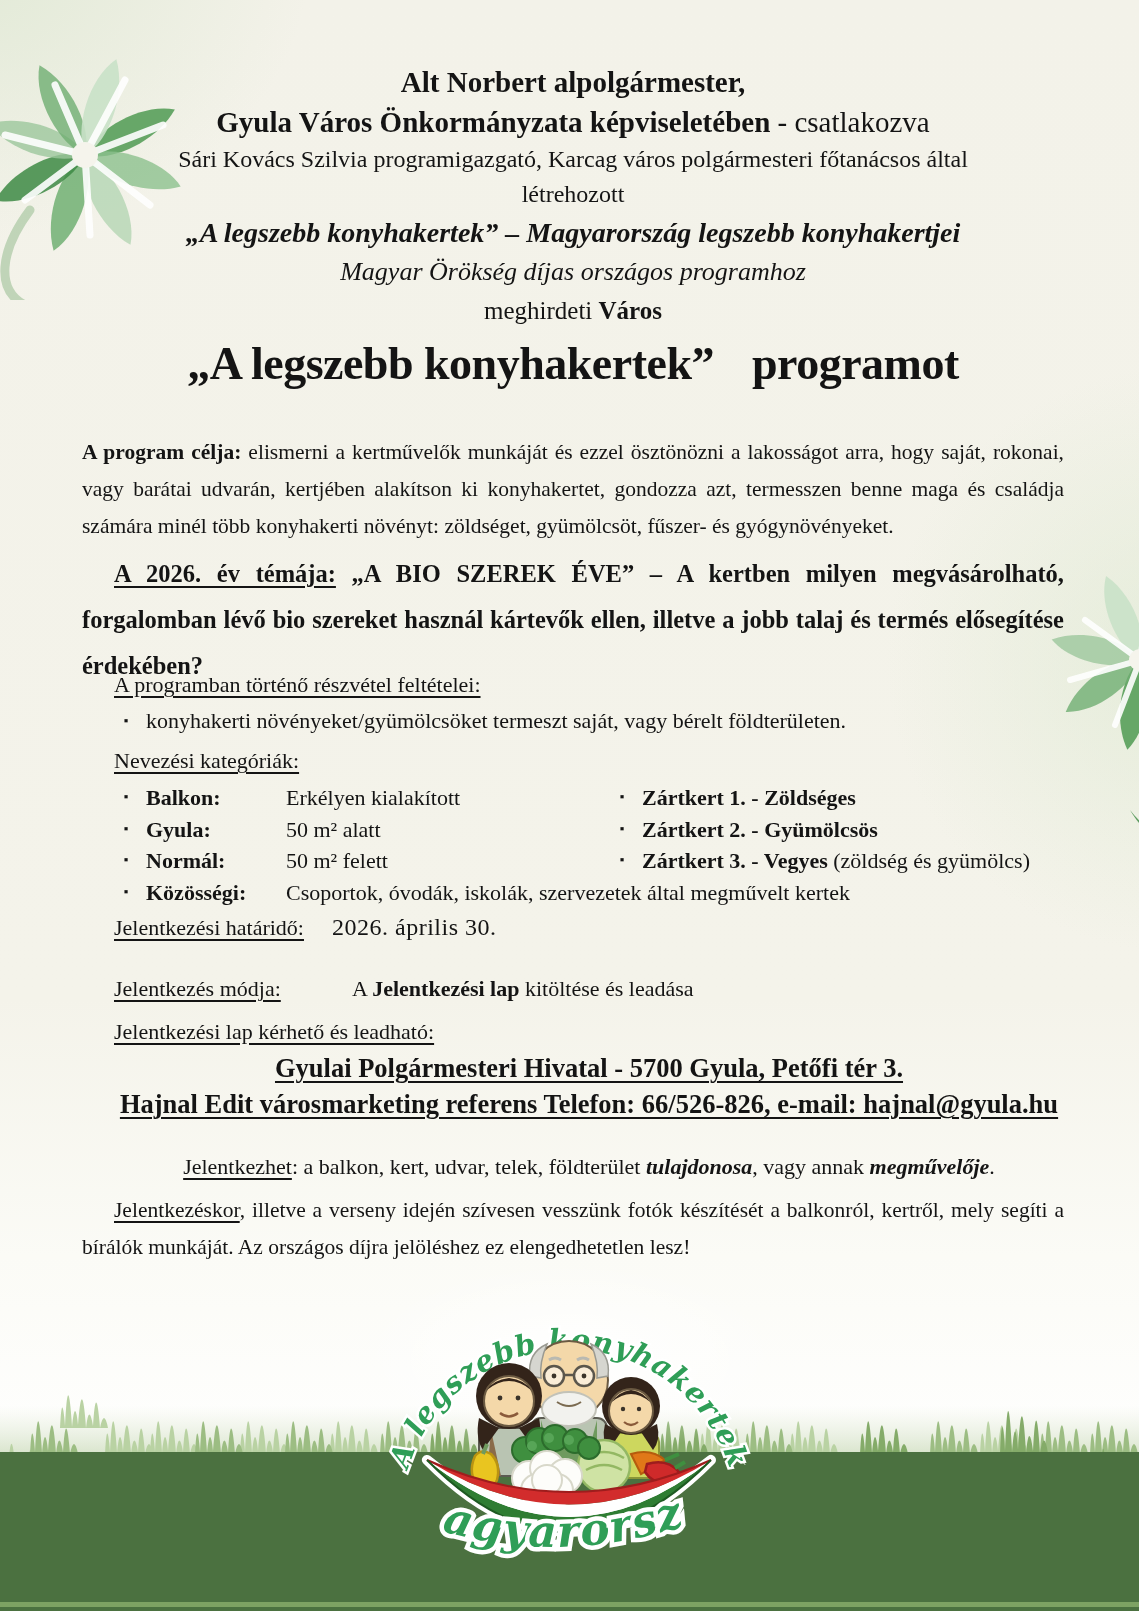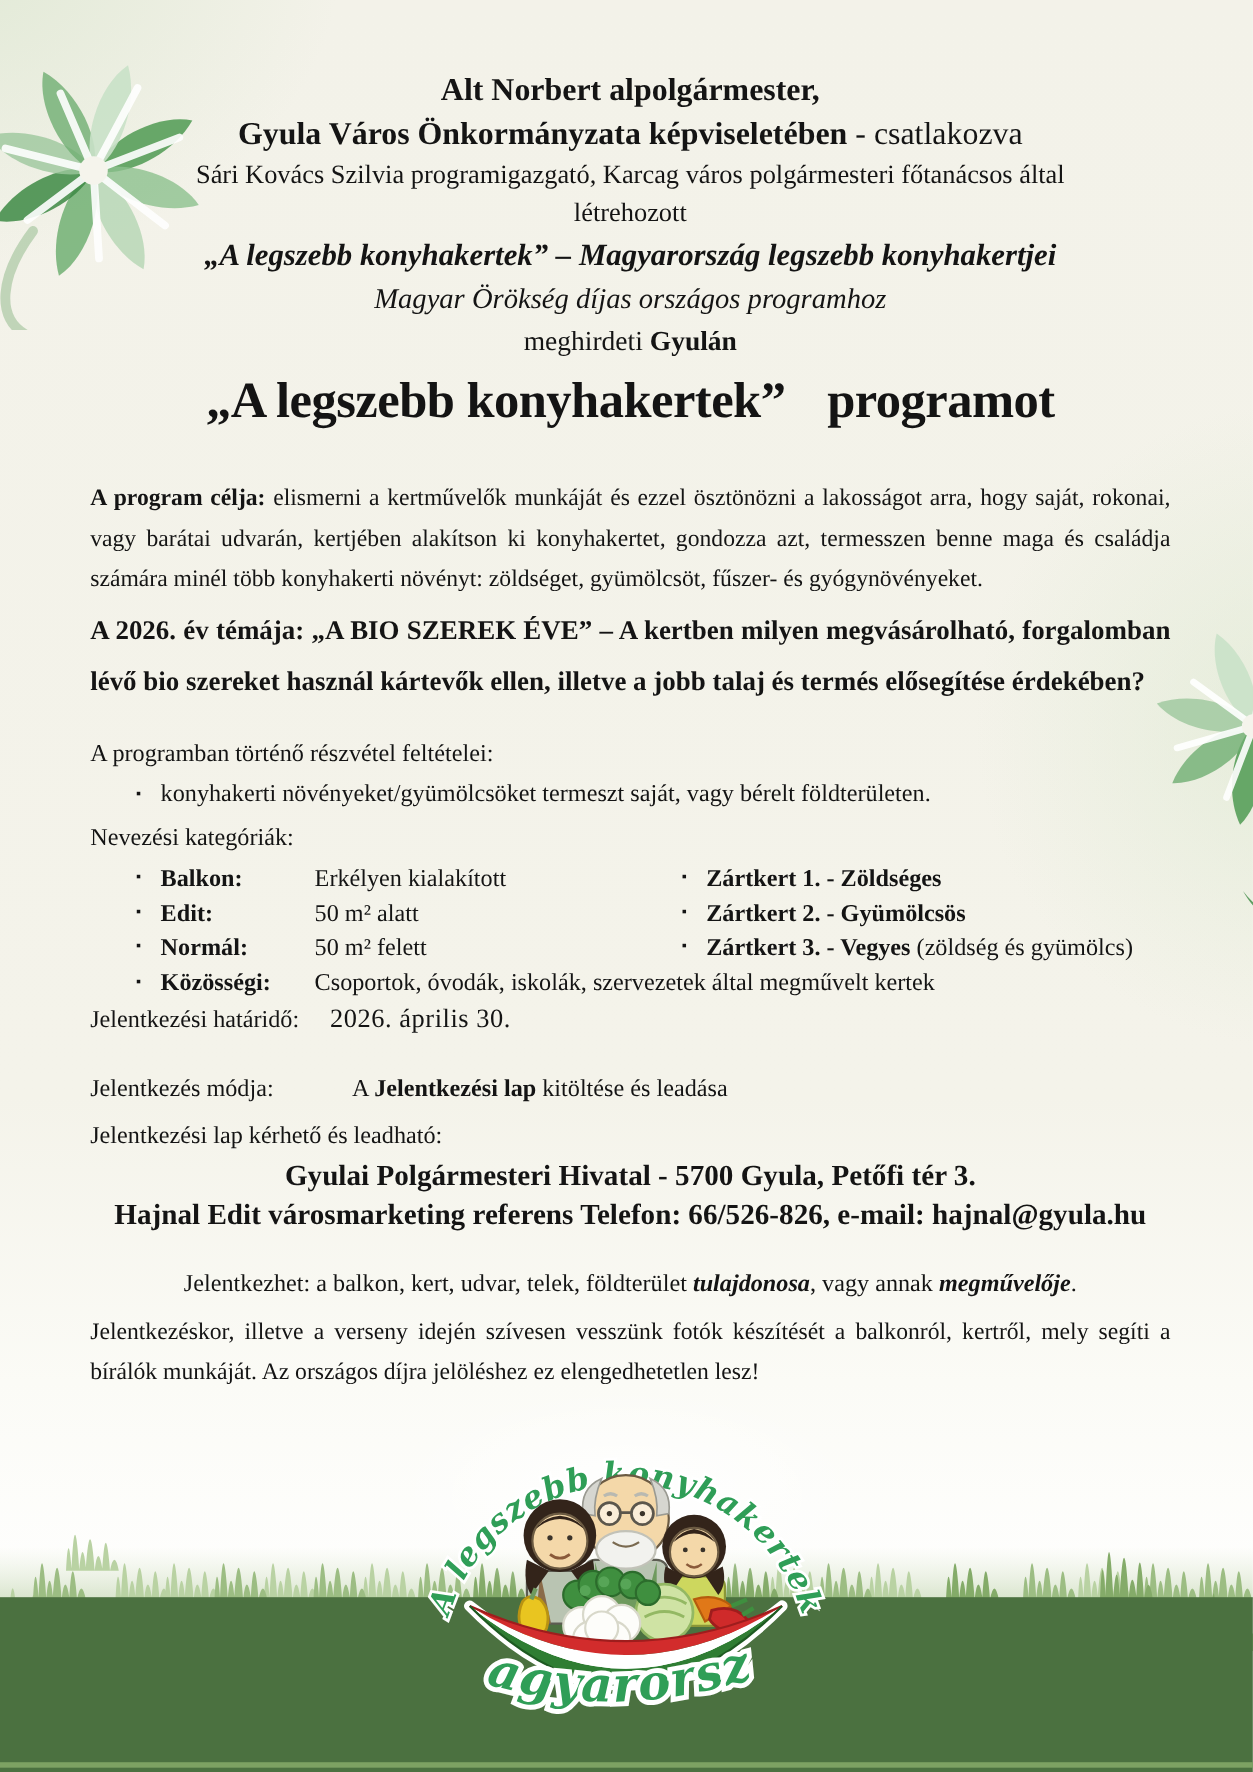--- a/index.html
+++ b/index.html
@@ -10,21 +10,21 @@
     background:
       radial-gradient(ellipse 500px 400px at -40px -40px, rgba(210,226,198,.55), rgba(210,226,198,0) 70%),
       radial-gradient(ellipse 420px 420px at 1180px 660px, rgba(214,230,202,.5), rgba(214,230,202,0) 70%),
       linear-gradient(180deg, #f3f2e9 0%, #f4f3ea 62%, #fbfbf6 78%, #ffffff 92%);
   }
   .deco { position:absolute; pointer-events:none; }
   .content { position:absolute; left:82px; width:982px; }
   .center { text-align:center; }
   .justify { text-align:justify; }
   b, .b { font-weight:bold; }
-  .u { text-underline-offset:4px; text-decoration-thickness:2px; }
+  .u { text-decoration:underline; text-underline-offset:4px; text-decoration-thickness:2px;margin-left:32px; }
   .header-line1 { font-size:29px; font-weight:bold; line-height:40px;text-align:center; }
   .header-line2 { font-size:29px; line-height:40px; }
   .header-line3 { font-size:24px; line-height:35px; }
   .header-line5 { font-size:28px; font-weight:bold; font-style:italic; line-height:41px; }
   .header-line6 { font-size:26px; font-style:italic; line-height:38px; }
   .header-line7 { font-size:25px; line-height:39px; }
   .big-title { font-size:46px; font-weight:bold; line-height:56px; margin-top:6px; letter-spacing:-.5px; }
   .big-title .gap { display:inline-block; width:38px; }
   .body-par { font-size:21.5px; line-height:37px; }
   .theme-par { font-size:24.5px; font-weight:bold; line-height:46px; }
@@ -101,21 +101,21 @@
     </g>
   </svg>
 
   <div class="content center" style="top:62px;">
     <div class="header-line1"><span>Alt Norbert alpolgármester,</span></div>
     <div class="header-line2"><b>Gyula Város Önkormányzata képviseletében</b><span> - csatlakozva</span></div>
     <div class="header-line3"><span>Sári Kovács Szilvia programigazgató, Karcag város polgármesteri főtanácsos által</span></div>
     <div class="header-line3"><span>létrehozott</span></div>
     <div class="header-line5"><span>„A legszebb konyhakertek” – Magyarország legszebb konyhakertjei</span></div>
     <div class="header-line6"><span>Magyar Örökség díjas országos programhoz</span></div>
-    <div class="header-line7"><span>meghirdeti </span><b>Gyulán</b></div>
+    <div class="header-line7"><span>meghirdeti </span><b>Város</b></div>
     <div class="big-title"><span>„A legszebb konyhakertek”</span><span class="gap"></span><span>programot</span></div>
   </div>
 
   <div class="content justify body-par" style="top:434px;">
     <b>A program célja:</b><span> elismerni a kertművelők munkáját és ezzel ösztönözni a lakosságot arra, hogy saját, rokonai, vagy barátai udvarán, kertjében alakítson ki konyhakertet, gondozza azt, termesszen benne maga és családja számára minél több konyhakerti növényt: zöldséget, gyümölcsöt, fűszer- és gyógynövényeket.</span>
   </div>
 
   <div class="content justify theme-par" style="top:551px;">
     <span class="u">A 2026. év témája:</span><span> „A BIO SZEREK ÉVE” – A kertben milyen megvásárolható, forgalomban lévő bio szereket használ kártevők ellen, illetve a jobb talaj és termés elősegítése érdekében?</span>
   </div>
@@ -137,21 +137,21 @@
 
   <div class="cat-grid" style="top:782px; height:130px;">
     <div class="cat-col-left">
       <div class="cat-row" style="padding-left:24px;">
         <span class="bullet-glyph">▪</span>
         <span class="cat-label">Balkon:</span>
         <span>Erkélyen kialakított</span>
       </div>
       <div class="cat-row" style="padding-left:24px;">
         <span class="bullet-glyph">▪</span>
-        <span class="cat-label">Edit:</span>
+        <span class="cat-label">Gyula:</span>
         <span>50 m² alatt</span>
       </div>
       <div class="cat-row" style="padding-left:24px;">
         <span class="bullet-glyph">▪</span>
         <span class="cat-label">Normál:</span>
         <span>50 m² felett</span>
       </div>
     </div>
     <div class="cat-col-right">
       <div class="cat-row">

